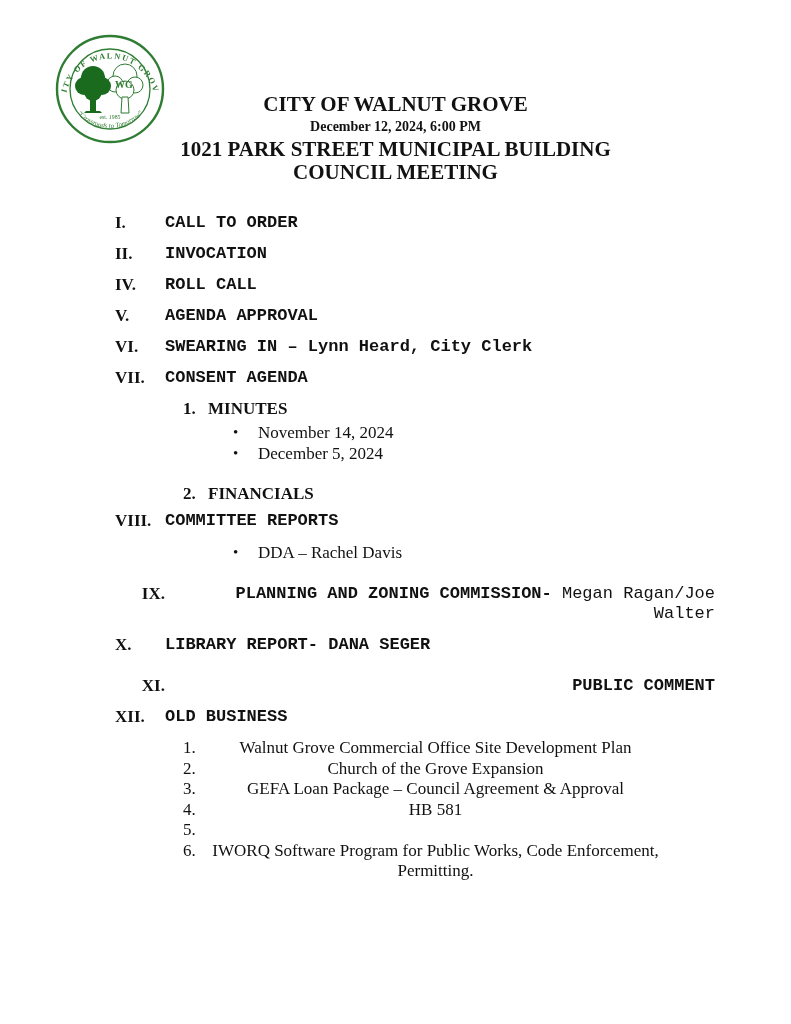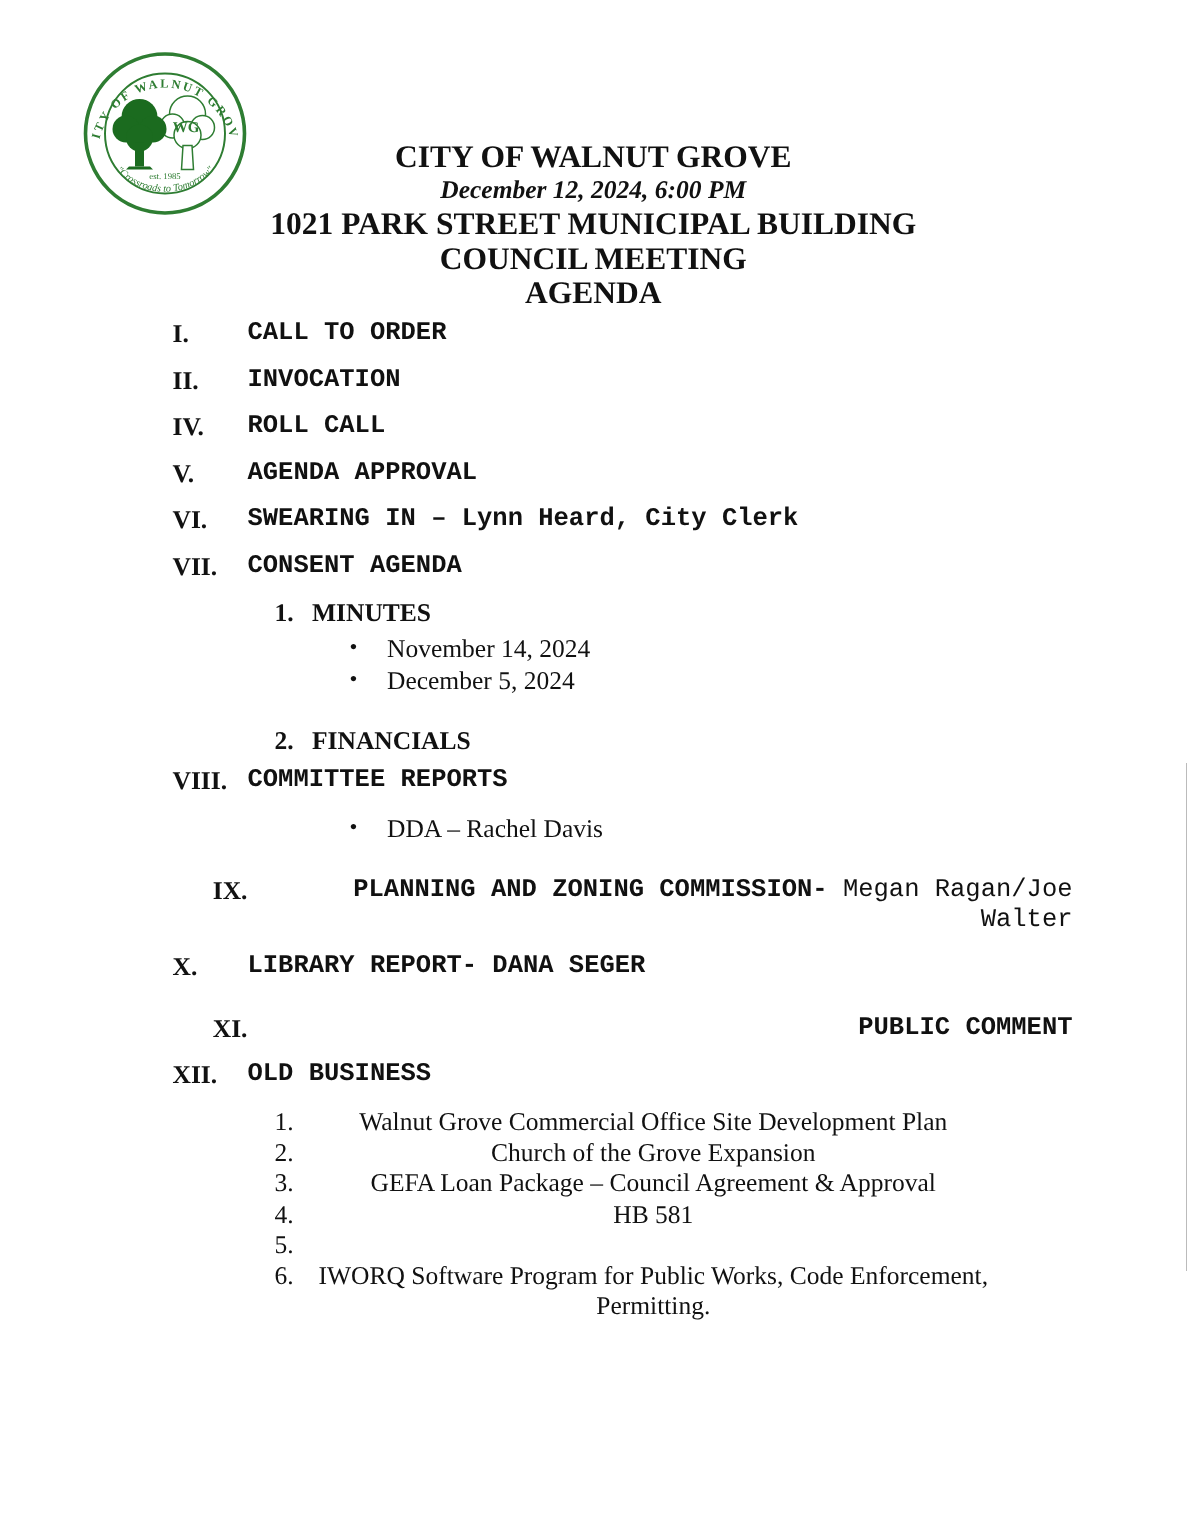--- a/index.html
+++ b/index.html
@@ -18,21 +18,21 @@
     overflow:hidden;
   }
   
   .logo{position:absolute;left:53px;top:33px;width:114px;height:112px;}
   
   .header{
     position:absolute;left:0;top:93px;width:791px;
     text-align:center;font-weight:bold;
   }
   .h-title,.h-address,.h-meeting,.h-agenda{font-size:21px;line-height:23px;}
-  .h-date{font-size:17px;line-height:22px;font-style:italic;}
+  .h-date{font-size:14px;line-height:22px;}
   
   .body{position:absolute;left:115px;top:213px;width:600px;font-size:17px;}
   .sec{display:flex;font-weight:bold;line-height:20px;margin:0 0 11px 0;}
   .sec .num{width:50px;flex:none;}
   .sec .ttl{flex:1;font-family:Liberation Mono, monospace;}
   .ttl-reg{font-weight:normal;}
   .sub{display:flex;font-weight:bold;line-height:20px;margin:0 0 0 68px;}
   .sub .snum{width:25px;flex:none;}
   .sub-minutes{margin-top:0;}
   .bullets{margin:3px 0 0 118px;font-weight:normal;line-height:21px;}
@@ -86,21 +86,20 @@
       <text x="71" y="55" font-size="10" font-weight="bold" text-anchor="middle" fill="var(--logo-green)" font-family="Liberation Serif, DejaVu Serif, serif">WG</text>
       <text x="57" y="86" font-size="5.8" text-anchor="middle" fill="var(--logo-green)" font-family="Liberation Serif, DejaVu Serif, serif">est. 1985</text>
     </svg>
   </div>
 
   <div class="header">
     <div class="h-title">CITY OF WALNUT GROVE</div>
     <div class="h-date">December 12, 2024, 6:00 PM</div>
     <div class="h-address">1021 PARK STREET MUNICIPAL BUILDING</div>
     <div class="h-meeting">COUNCIL MEETING</div>
-    <div class="h-agenda">AGENDA</div>
   </div>
 
   <div class="body">
 
     <div class="sec">
       <span class="num">I.</span>
       <span class="ttl">CALL TO ORDER</span>
     </div>
 
     <div class="sec">

